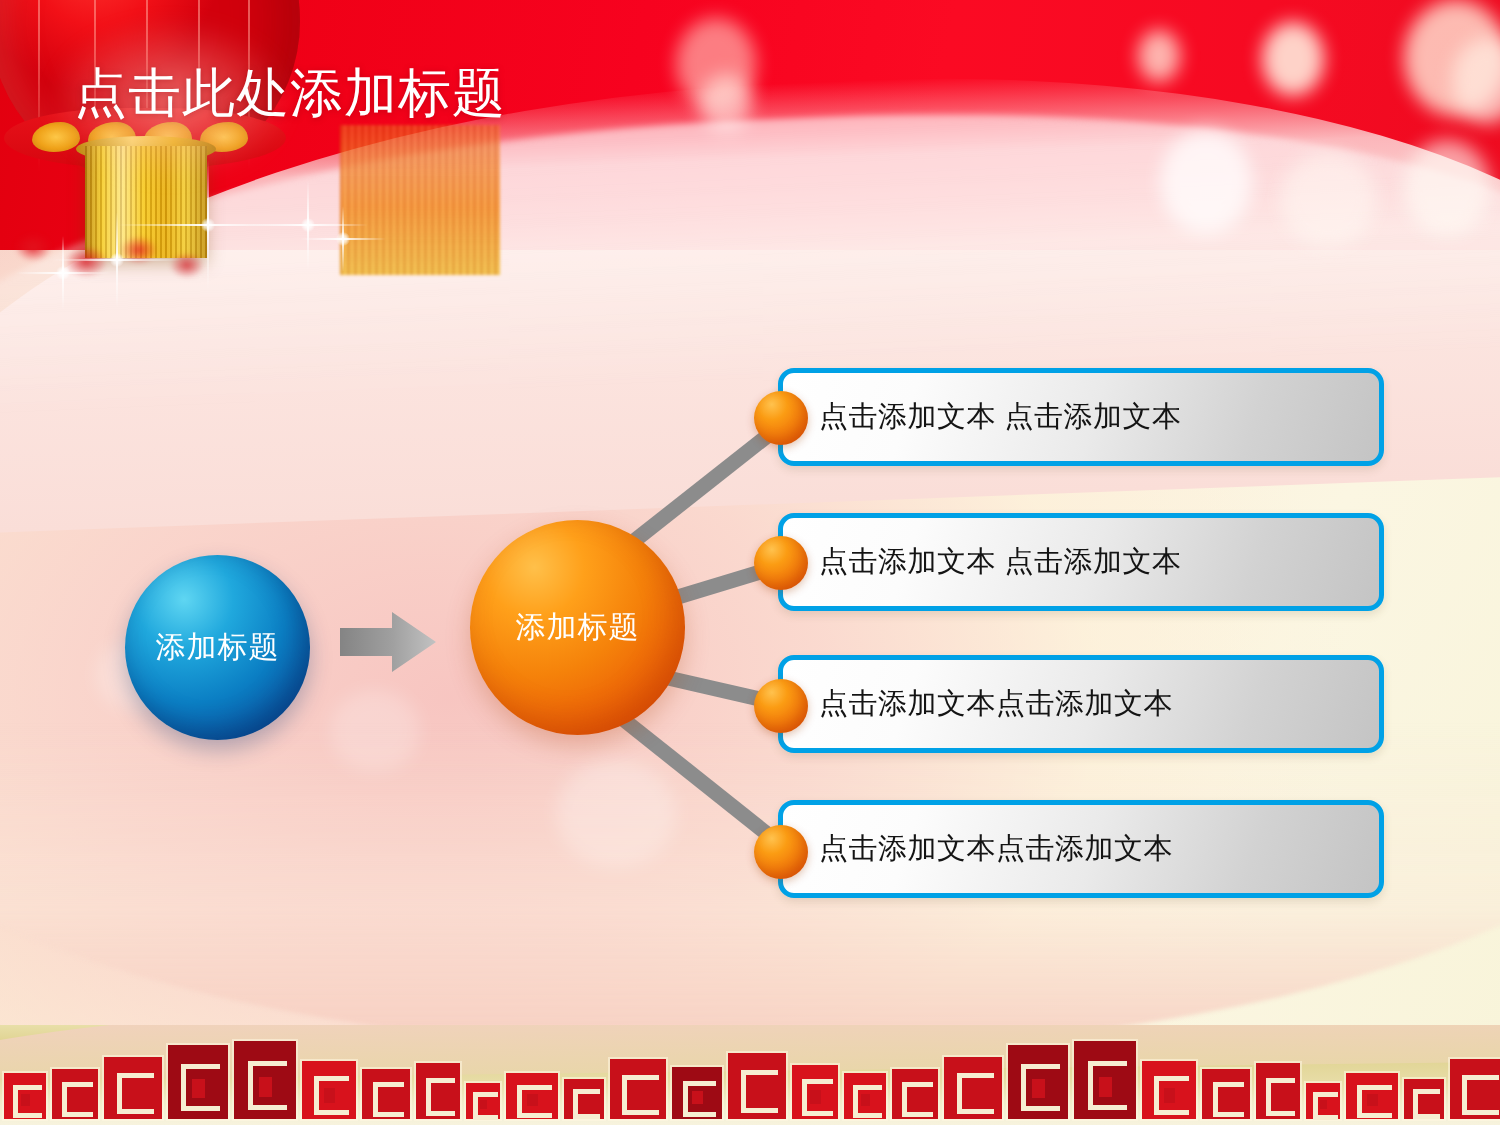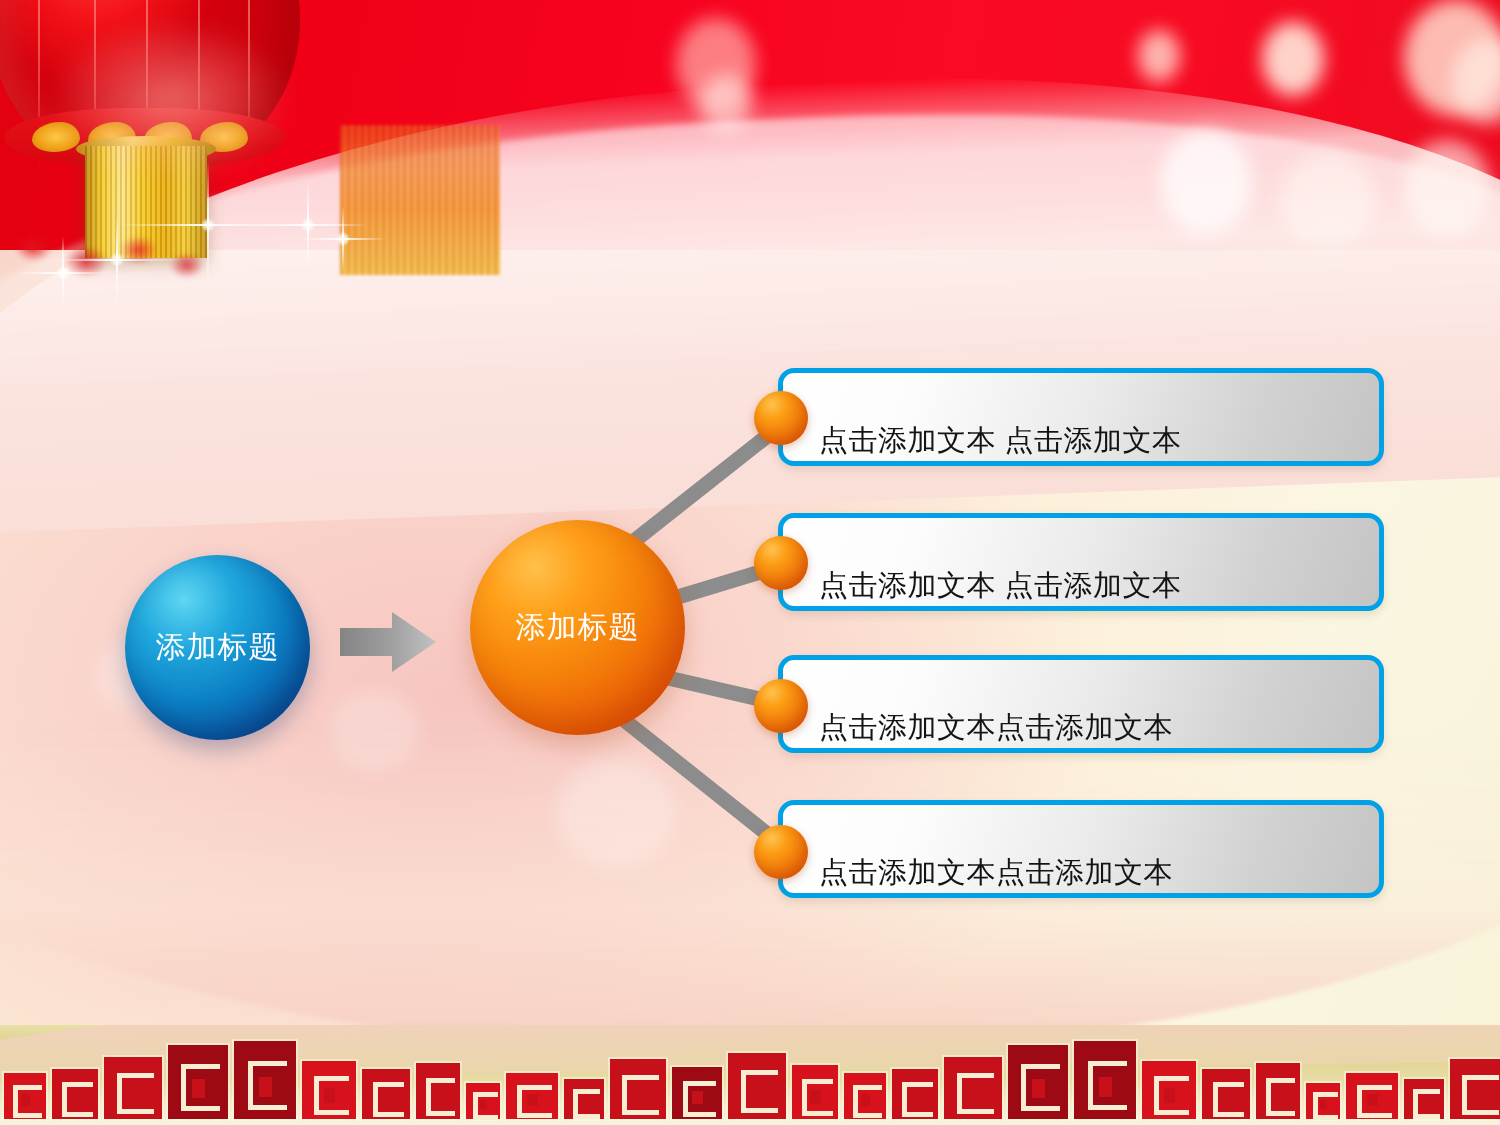--- a/index.html
+++ b/index.html
@@ -202,21 +202,21 @@
     box-shadow:0 3px 8px rgba(160,60,0,.30), inset -4px -5px 12px rgba(160,45,0,.28);
     z-index:6;
   }
 
   .txtbox {
     position:absolute; left:778px; width:606px; height:98px;
     border:5px solid #00a1e6;
     border-radius:16px;
     background:linear-gradient(108deg,#ffffff 0%, #fcfcfc 22%, #eaeaea 52%, #d2d2d2 78%, #c4c4c4 100%);
     box-shadow:0 4px 9px rgba(120,100,60,.16);
-    display:flex; align-items:flex-end;
+    display:flex; align-items:center;
     z-index:5;
   }
   .txtbox .tlbl {
     margin-left:36px; font-size:29px; color:#141414; letter-spacing:.5px; white-space:nowrap;
   }
 </style>
 </head>
 <body>
 
 <div class="slide">
@@ -272,20 +272,21 @@
   <div class="star" style="left:248px;top:180px;width:120px;height:90px;">
       <span class="star-core"></span>
     </div>
   <div class="star" style="left:15px;top:236px;width:96px;height:74px;">
       <span class="star-core"></span>
     </div>
   <div class="star" style="left:300px;top:206px;width:86px;height:66px;">
       <span class="star-core"></span>
     </div>
 
+  <div class="title">点击此处添加标题</div>
 
   <div class="diagram">
 
     <svg class="svg-lines" viewBox="0 0 1500 1125" preserveAspectRatio="none">
       <g stroke="#8c8c8c" stroke-width="15" stroke-linecap="butt">
         <line x1="610" y1="560" x2="790" y2="418"></line>
         <line x1="668" y1="600" x2="790" y2="563"></line>
         <line x1="668" y1="678" x2="790" y2="706"></line>
         <line x1="614" y1="712" x2="790" y2="852"></line>
       </g>

